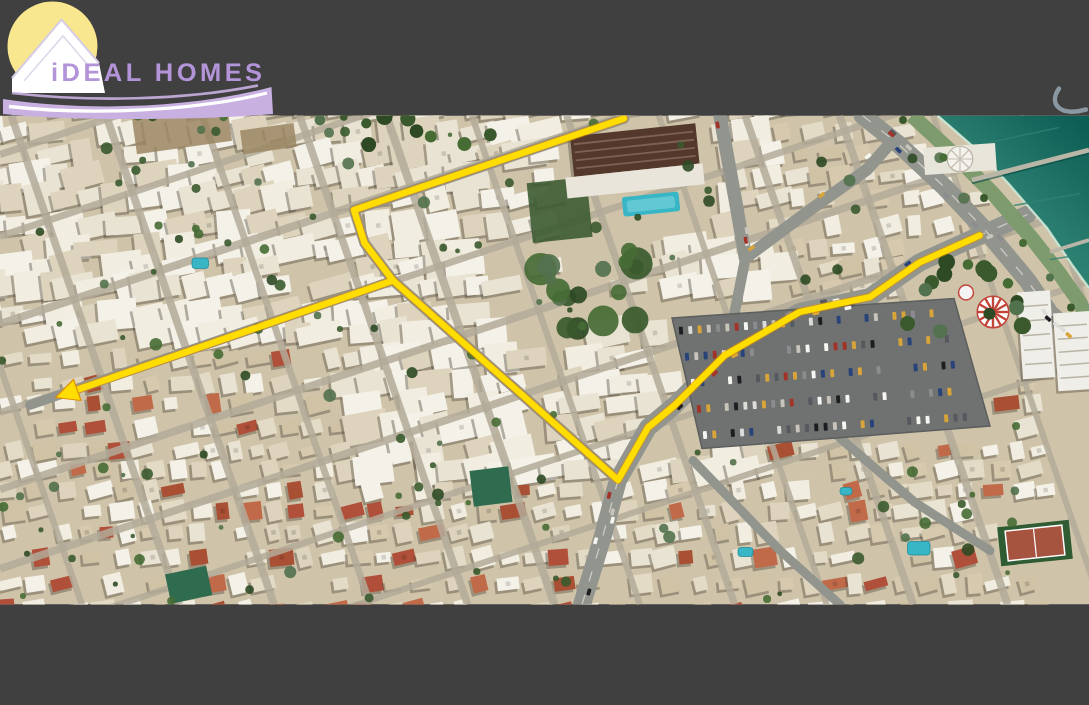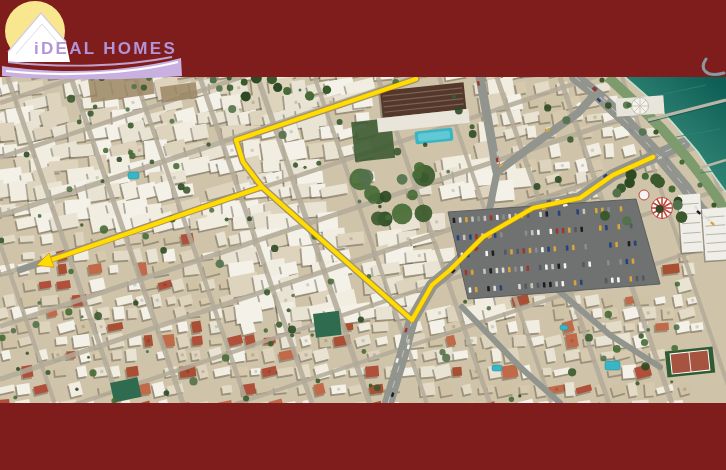--- a/index.html
+++ b/index.html
@@ -1,16 +1,16 @@
 <!DOCTYPE html>
 <html><head>
 <meta charset="utf-8">
 <style>
   html,body{margin:0;padding:0;background:#ffffff;}
-  .page{position:relative;width:726px;height:470px;background:#7f1d1d;overflow:hidden;
+  .page{position:relative;width:726px;height:470px;background:#404040;overflow:hidden;
         font-family:"Liberation Sans",sans-serif;}
   .photo{position:absolute;left:0;top:77px;width:726px;height:326px;}
   .photo svg{display:block;}
   .logo{position:absolute;left:0;top:0;width:210px;height:84px;pointer-events:none;}
   .logo-text{position:absolute;left:34px;top:39px;font-size:17px;font-weight:700;
              letter-spacing:2.3px;white-space:nowrap;}
   .corner-glyph{position:absolute;left:698px;top:57px;width:28px;height:26px;}
 </style>
 </head>
 <body>

